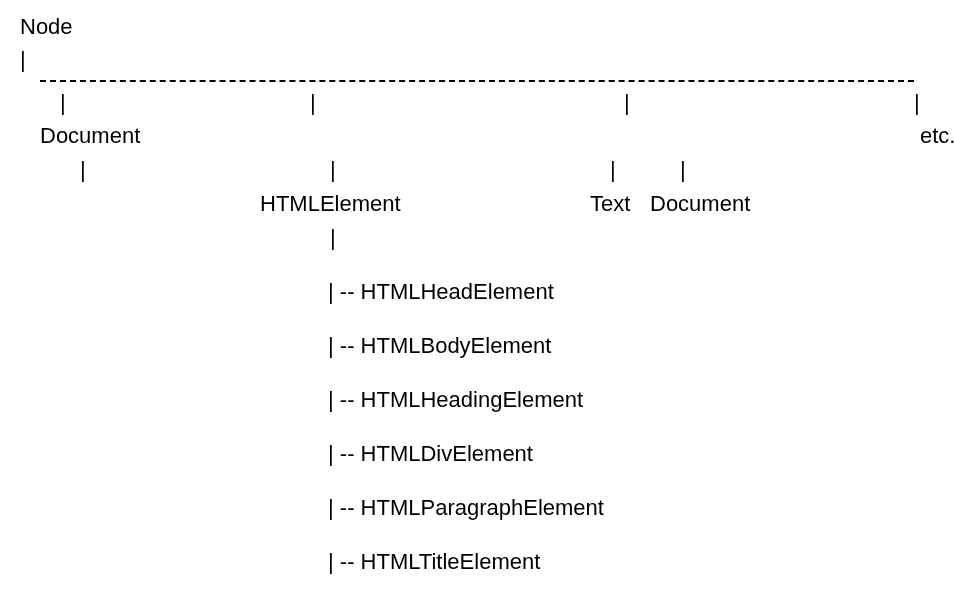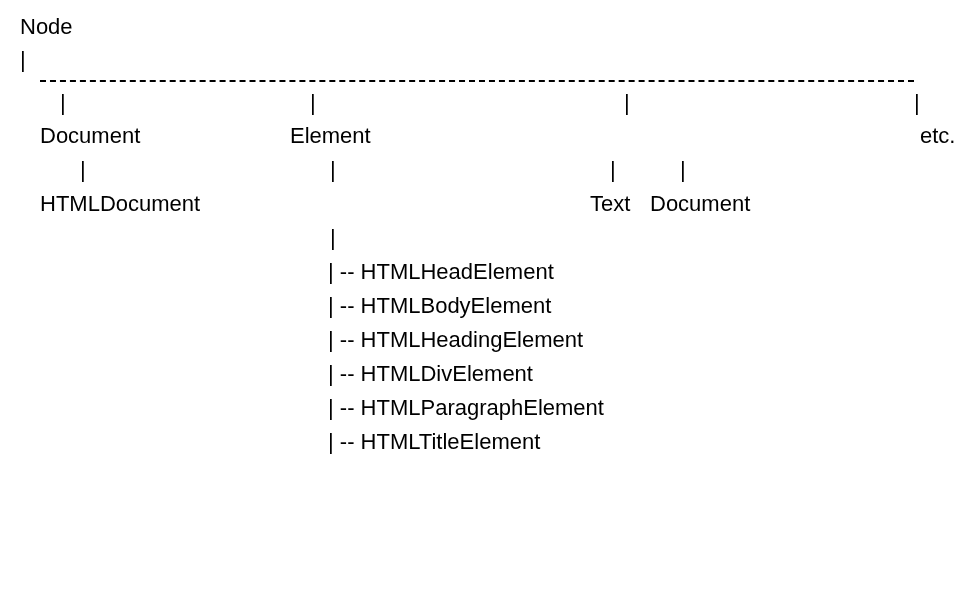--- a/index.html
+++ b/index.html
@@ -27,53 +27,53 @@
       border: none;
       border-top: 2px dashed #000;
       height: 0;
       background: none;
     }
     .sublist {
       margin-left: 308px;
     }
     .sublist .row {
       line-height: 1.55;
+      margin-top: 20px;
     }
   </style>
 </head>
 <body>
 
 <div class="row center">Node</div>
 <div class="row center">|</div>
 
 <hr class="divider">
 
 <div class="row">
   <span class="item" style="position:absolute;left:60px;">|</span>
   <span class="item" style="position:absolute;left:310px;">|</span>
   <span class="item" style="position:absolute;left:624px;">|</span>
   <span class="item" style="position:absolute;left:914px;">|</span>
   <span>&nbsp;</span>
 </div>
 
 <div class="row" style="position:relative;height:34px;">
   <span class="item" style="position:absolute;left:20px;">Document</span>
-  <span class="item" style="position:absolute;left:270px;">Element</span>
   <span class="item" style="position:absolute;left:900px;">etc.</span>
 </div>
 
 <div class="row" style="position:relative;height:34px;">
   <span class="item" style="position:absolute;left:60px;">|</span>
   <span class="item" style="position:absolute;left:310px;">|</span>
   <span class="item" style="position:absolute;left:590px;">|</span>
   <span class="item" style="position:absolute;left:660px;">|</span>
 </div>
 
 <div class="row" style="position:relative;height:34px;">
-  <span class="item" style="position:absolute;left:20px;">HTMLDocument</span>
+  <span class="item" style="position:absolute;left:240px;">HTMLElement</span>
   <span class="item" style="position:absolute;left:570px;">Text</span>
   <span class="item" style="position:absolute;left:630px;">Document</span>
 </div>
 
 <div class="row" style="position:relative;height:34px;">
   <span class="item" style="position:absolute;left:310px;">|</span>
 </div>
 
 <div class="sublist">
   <div class="row">| -- HTMLHeadElement</div>

